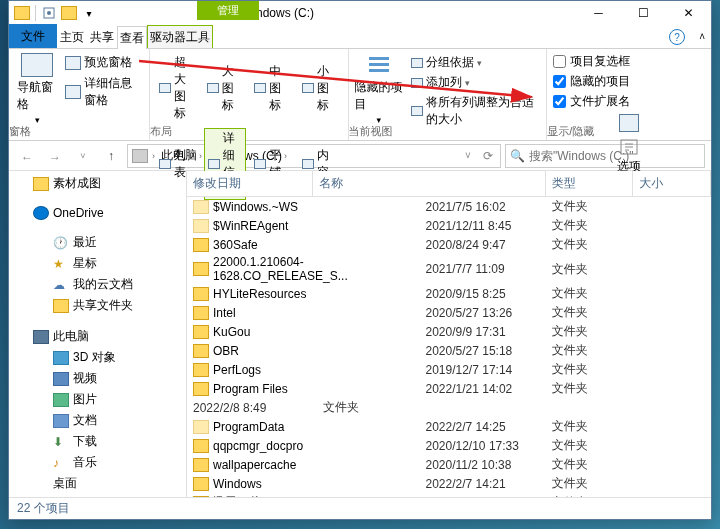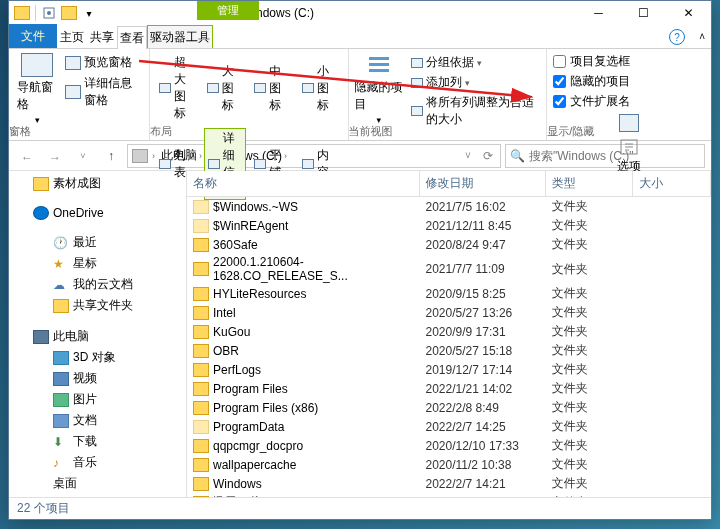--- a/index.html
+++ b/index.html
@@ -7,21 +7,21 @@
 .window { position: absolute; left: 8px; top: 0; width: 704px; height: 520px; background: #fff; border: 1px solid #5a7a9a; box-shadow: 0 4px 20px rgba(0,0,0,0.3); display: flex; flex-direction: column; }
 .titlebar { height: 24px; background: #fff; display: flex; align-items: center; }
 .qat { display: flex; align-items: center; gap: 2px; padding: 0 4px; }
 .qat-icon { width: 18px; height: 18px; display: flex; align-items: center; justify-content: center; border: 1px solid transparent; }
 .qat-sep { width: 1px; height: 16px; background: #d0d0d0; margin: 0 2px; }
 .title-text { margin-left: 140px; color: #000; }
 .tb-manage { position: absolute; left: 188px; top: 0; background: #7fba00; color: #fff; padding: 2px 20px; font-size: 11px; }
 .win-controls { margin-left: auto; display: flex; }
 .win-btn { width: 45px; height: 24px; display: flex; align-items: center; justify-content: center; }
 .tabs { height: 24px; display: flex; align-items: flex-end; border-bottom: 1px solid #d0d0d0; position: relative; }
-.tab-file { background: #1979ca; color: #fef9c3; padding: 4px 12px; height: 24px; display: flex; align-items: center; }
+.tab-file { background: #1979ca; color: #000000; padding: 4px 12px; height: 24px; display: flex; align-items: center; }
 .tab { padding: 4px 2px; height: 23px; display: flex; align-items: center; border: 1px solid transparent; border-bottom: none; cursor: default; }
 .tab.active { border-color: #d0d0d0; background: #fff; position: relative; top: 1px; }
 .tab.drive { border-color: #7fba00; background: #f5f5f5; }
 .help-icon { position: absolute; right: 26px; top: 4px; color: #1979ca; width: 16px; height: 16px; border: 1px solid #1979ca; border-radius: 50%; display: flex; align-items: center; justify-content: center; font-size: 10px; }
 .collapse-ribbon { position: absolute; right: 6px; top: 6px; font-size: 10px; }
 .ribbon { height: 92px; background: #fff; border-bottom: 1px solid #d0d0d0; display: flex; position: relative; }
 .ribbon-group { border-right: 1px solid #e0e0e0; padding: 2px 6px; display: flex; flex-direction: column; position: relative; }
 .group-label { position: absolute; bottom: 1px; left: 0; right: 0; text-align: left; font-size: 11px; color: #666; }
 .g-nav { width: 142px; }
 .g-layout { width: 200px; }
@@ -339,22 +339,22 @@
           <span>音乐</span>
         </div>
       <div class="tree-item l2">
           <span>桌面</span>
         </div>
 
     </div>
 
     <div class="files">
       <div class="fh">
+        <div class="fh-col c-date">修改日期</div>
         <div class="fh-col c-name">名称</div>
-        <div class="fh-col c-date">修改日期</div>
         <div class="fh-col c-type">类型</div>
         <div class="fh-col c-size">大小</div>
       </div>
       <div id="file-rows">
           <div class="fr">
             <div class="c-name">
               <span class="f-icon hidden-f"></span>
               <span>$Windows.~WS</span>
             </div>
             <div class="c-date">2021/7/5 16:02</div>
@@ -436,24 +436,20 @@
           <div class="fr">
             <div class="c-name">
               <span class="f-icon"></span>
               <span>Program Files</span>
             </div>
             <div class="c-date">2022/1/21 14:02</div>
             <div class="c-type">文件夹</div>
             <div class="c-size"></div>
           </div>
           <div class="fr">
-            <div class="c-name">
-              <span class="f-icon"></span>
-              <span>Program Files (x86)</span>
-            </div>
             <div class="c-date">2022/2/8 8:49</div>
             <div class="c-type">文件夹</div>
             <div class="c-size"></div>
           </div>
           <div class="fr">
             <div class="c-name">
               <span class="f-icon hidden-f"></span>
               <span>ProgramData</span>
             </div>
             <div class="c-date">2022/2/7 14:25</div>

